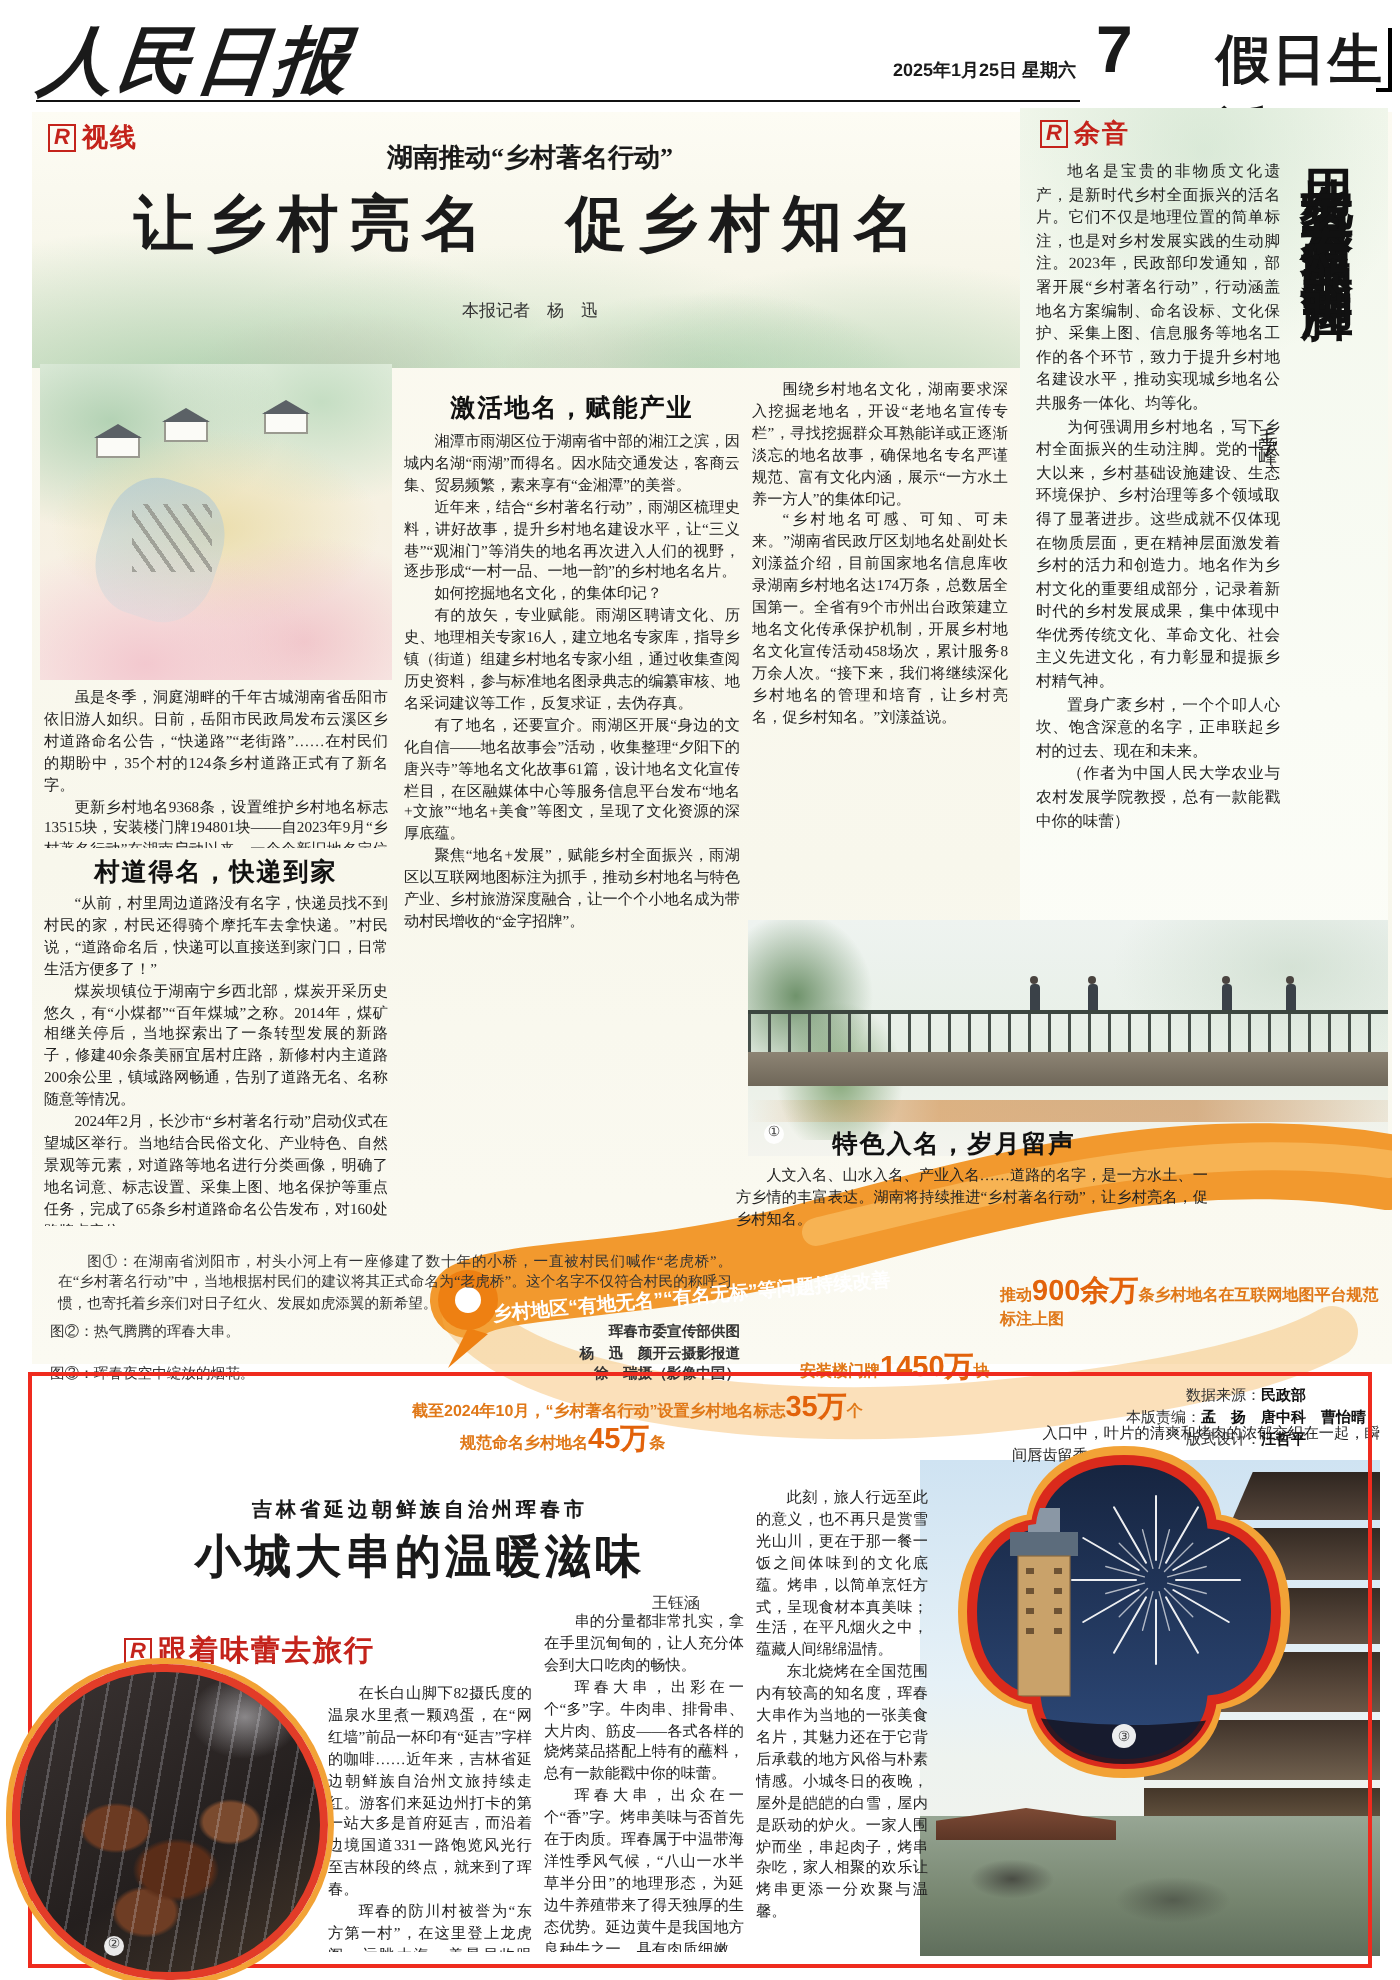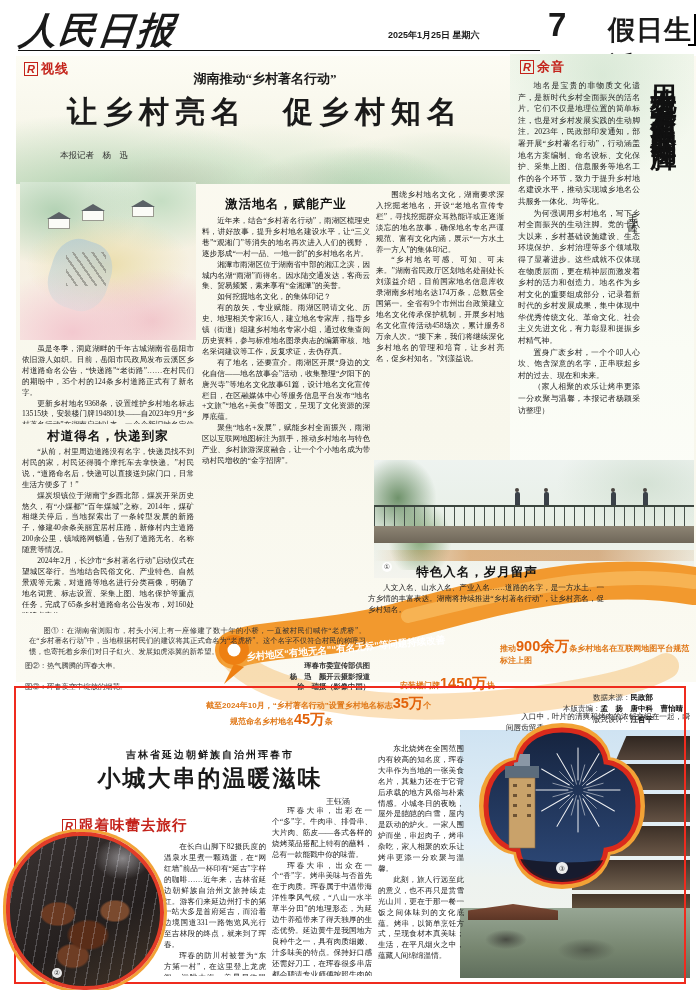--- a/index.html
+++ b/index.html
@@ -25,21 +25,21 @@
         border-right:12px solid transparent;border-bottom:7px solid #5b6166}
   .numcirc{position:absolute;width:10px;height:10px;border-radius:50%;background:rgba(255,255,255,.9);
         color:#444;font-size:7px;line-height:10px;text-align:center;font-family:"Liberation Sans",sans-serif}
   .credline{font-size:7.5px;line-height:11px;color:#333;text-align:center}
   .credline b{color:#111}
 </style>
 </head>
 <body>
 
 <div class="abs" style="left:20px;top:6px;font-size:37px;font-weight:bold;font-style:italic;transform:skewX(-6deg);letter-spacing:2px">人民日报</div>
-<div class="abs" style="left:388px;top:29px;width:150px;font-size:9px;font-weight:bold;font-family:'Liberation Sans',sans-serif">2025年1月25日 星期六</div>
+<div class="abs" style="left:388px;top:29px;width:150px;text-align:right;font-size:9px;font-weight:bold;font-family:'Liberation Sans',sans-serif">2025年1月25日 星期六</div>
 <div class="abs" style="left:548px;top:6px;font-size:33px;font-weight:bold;font-family:'Liberation Sans',sans-serif">7</div>
 <div class="abs" style="left:608px;top:12px;font-size:27px;font-weight:bold;letter-spacing:1px;font-family:'Liberation Sans',sans-serif">假日生活</div>
 <div class="abs" style="left:688px;top:14px;width:6px;height:30px;border-right:2.5px solid #000;border-bottom:2.5px solid #000"></div>
 <div class="abs" style="left:18px;top:50px;width:522px;border-top:1.5px solid #111"></div>
 
 <div class="abs" style="left:16px;top:56px;width:680px;height:626px;
      background:linear-gradient(180deg,#fcfaf1 0%,#f8f7ec 60%,#fbfaf2 100%)"></div>
 
 <div class="abs" style="left:16px;top:56px;width:496px;height:128px;overflow:hidden;background:
      radial-gradient(60% 95% at 16% 112%, rgba(150,197,156,.75) 0%, rgba(150,197,156,0) 70%),
@@ -50,21 +50,21 @@
      radial-gradient(18% 26% at 58% 103%, rgba(240,200,206,.5) 0%, rgba(240,200,206,0) 80%),
      linear-gradient(180deg,#fdfcf4 0%,#f3f2e3 100%)"></div>
 
 <div class="abs rtag" style="left:24px;top:60px">
   <span class="rbox">R</span>
   <span class="rlabel">视线</span>
 </div>
 
 <div class="abs" style="left:60px;top:70px;width:410px;text-align:center;font-size:13px;font-weight:bold">湖南推动“乡村著名行动”</div>
 <div class="abs" style="left:30px;top:92px;width:470px;text-align:center;font-size:30px;font-weight:bold;letter-spacing:6px;font-family:'Liberation Sans',sans-serif">让乡村亮名　促乡村知名</div>
-<div class="abs" style="left:60px;top:150px;width:410px;text-align:left;font-size:8.5px;color:#333">本报记者　杨　迅</div>
+<div class="abs" style="left:60px;top:150px;width:410px;text-align:center;font-size:8.5px;color:#333">本报记者　杨　迅</div>
 
 <div class="abs" style="left:20px;top:182px;width:176px;height:158px;overflow:hidden;background:
      radial-gradient(70% 55% at 30% 95%, rgba(242,196,204,.9) 0%, rgba(242,196,204,0) 72%),
      radial-gradient(55% 45% at 75% 88%, rgba(238,183,192,.7) 0%, rgba(238,183,192,0) 75%),
      radial-gradient(60% 40% at 50% 52%, rgba(232,217,160,.8) 0%, rgba(232,217,160,0) 78%),
      radial-gradient(70% 50% at 20% 18%, rgba(164,202,168,.8) 0%, rgba(164,202,168,0) 70%),
      radial-gradient(60% 45% at 80% 12%, rgba(186,216,186,.8) 0%, rgba(186,216,186,0) 72%),
      linear-gradient(180deg,#eef4e8 0%,#f6f1e2 45%,#f9efe9 100%)">
   <div class="housebody" style="left:28px;top:36px"></div>
   <div class="housebody" style="left:62px;top:28px"></div>
@@ -79,22 +79,22 @@
   </div>
 <div class="abs subhead" style="left:22px;top:428px;width:172px">村道得名，快递到家</div>
 <div class="abs col" style="left:22px;top:447px;width:172px;height:166px">
     <p>“从前，村里周边道路没有名字，快递员找不到村民的家，村民还得骑个摩托车去拿快递。”村民说，“道路命名后，快递可以直接送到家门口，日常生活方便多了！”</p>
     <p>煤炭坝镇位于湖南宁乡西北部，煤炭开采历史悠久，有“小煤都”“百年煤城”之称。2014年，煤矿相继关停后，当地探索出了一条转型发展的新路子，修建40余条美丽宜居村庄路，新修村内主道路200余公里，镇域路网畅通，告别了道路无名、名称随意等情况。</p>
     <p>2024年2月，长沙市“乡村著名行动”启动仪式在望城区举行。当地结合民俗文化、产业特色、自然景观等元素，对道路等地名进行分类画像，明确了地名词意、标志设置、采集上图、地名保护等重点任务，完成了65条乡村道路命名公告发布，对160处路牌点定位。</p>
   </div>
 
 <div class="abs subhead" style="left:202px;top:196px;width:168px">激活地名，赋能产业</div>
 <div class="abs col" style="left:202px;top:216px;width:168px;height:396px">
+    <p>湘潭市雨湖区位于湖南省中部的湘江之滨，因城内名湖“雨湖”而得名。因水陆交通发达，客商云集、贸易频繁，素来享有“金湘潭”的美誉。</p>
     <p>近年来，结合“乡村著名行动”，雨湖区梳理史料，讲好故事，提升乡村地名建设水平，让“三义巷”“观湘门”等消失的地名再次进入人们的视野，逐步形成“一村一品、一地一韵”的乡村地名名片。</p>
-    <p>湘潭市雨湖区位于湖南省中部的湘江之滨，因城内名湖“雨湖”而得名。因水陆交通发达，客商云集、贸易频繁，素来享有“金湘潭”的美誉。</p>
     <p>如何挖掘地名文化，的集体印记？</p>
     <p>有的放矢，专业赋能。雨湖区聘请文化、历史、地理相关专家16人，建立地名专家库，指导乡镇（街道）组建乡村地名专家小组，通过收集查阅历史资料，参与标准地名图录典志的编纂审核、地名采词建议等工作，反复求证，去伪存真。</p>
     <p>有了地名，还要宣介。雨湖区开展“身边的文化自信——地名故事会”活动，收集整理“夕阳下的唐兴寺”等地名文化故事61篇，设计地名文化宣传栏目，在区融媒体中心等服务信息平台发布“地名+文旅”“地名+美食”等图文，呈现了文化资源的深厚底蕴。</p>
     <p>聚焦“地名+发展”，赋能乡村全面振兴，雨湖区以互联网地图标注为抓手，推动乡村地名与特色产业、乡村旅游深度融合，让一个个小地名成为带动村民增收的“金字招牌”。</p>
   </div>
 
 <div class="abs col" style="left:376px;top:190px;width:128px;height:268px">
     <p>围绕乡村地名文化，湖南要求深入挖掘老地名，开设“老地名宣传专栏”，寻找挖掘群众耳熟能详或正逐渐淡忘的地名故事，确保地名专名严谨规范、富有文化内涵，展示“一方水土养一方人”的集体印记。</p>
     <p>“乡村地名可感、可知、可未来。”湖南省民政厅区划地名处副处长刘漾益介绍，目前国家地名信息库收录湖南乡村地名达174万条，总数居全国第一。全省有9个市州出台政策建立地名文化传承保护机制，开展乡村地名文化宣传活动458场次，累计服务8万余人次。“接下来，我们将继续深化乡村地名的管理和培育，让乡村亮名，促乡村知名。”刘漾益说。</p>
   </div>
@@ -103,21 +103,21 @@
      radial-gradient(70% 25% at 50% 4%, rgba(188,216,190,.45) 0%, rgba(188,216,190,0) 80%),
      linear-gradient(180deg,#f2f7ec 0%,#fafcf5 55%,#fdfdf8 100%)"></div>
 <div class="abs rtag" style="left:520px;top:58px">
   <span class="rbox">R</span>
   <span class="rlabel">余音</span>
 </div>
 <div class="abs col" style="left:518px;top:80px;width:122px;height:372px;font-size:7.8px;line-height:11.6px">
     <p>地名是宝贵的非物质文化遗产，是新时代乡村全面振兴的活名片。它们不仅是地理位置的简单标注，也是对乡村发展实践的生动脚注。2023年，民政部印发通知，部署开展“乡村著名行动”，行动涵盖地名方案编制、命名设标、文化保护、采集上图、信息服务等地名工作的各个环节，致力于提升乡村地名建设水平，推动实现城乡地名公共服务一体化、均等化。</p>
     <p>为何强调用乡村地名，写下乡村全面振兴的生动注脚。党的十八大以来，乡村基础设施建设、生态环境保护、乡村治理等多个领域取得了显著进步。这些成就不仅体现在物质层面，更在精神层面激发着乡村的活力和创造力。地名作为乡村文化的重要组成部分，记录着新时代的乡村发展成果，集中体现中华优秀传统文化、革命文化、社会主义先进文化，有力彰显和提振乡村精气神。</p>
     <p>置身广袤乡村，一个个叩人心坎、饱含深意的名字，正串联起乡村的过去、现在和未来。</p>
-    <p>（家人相聚的欢乐让烤串更添一分欢聚与温馨，本报记者杨颖采访整理）</p>
+    <p>（作者为中国人民大学农业与农村发展学院教授，总有一款能戳中你的味蕾）</p>
   </div>
 <div class="abs" style="left:626px;top:206px;writing-mode:vertical-rl;font-size:9.5px;letter-spacing:5px;color:#222">毛学峰</div>
 <div class="abs" style="left:646px;top:64px;height:440px;writing-mode:vertical-rl;font-size:26px;font-weight:bold;letter-spacing:4px;color:#111;z-index:3">用地名写下乡村全面振兴的生动注脚</div>
 
 <div class="abs" style="left:374px;top:460px;width:320px;height:118px;overflow:hidden;z-index:2;background:
      radial-gradient(40% 60% at 85% 20%, rgba(190,210,190,.5), rgba(190,210,190,0) 70%),
      linear-gradient(180deg,#eef3f0 0%,#e7efe6 55%,#f4f4ee 100%)">
   <div class="abs" style="left:-20px;top:-10px;width:110px;height:120px;background:
        radial-gradient(50% 50% at 40% 40%, rgba(90,130,85,.85), rgba(90,130,85,0) 70%),
        radial-gradient(40% 45% at 60% 75%, rgba(110,150,95,.8), rgba(110,150,95,0) 72%)"></div>
@@ -214,26 +214,27 @@
      linear-gradient(150deg,#3a3332 0%,#241f1e 60%,#433528 100%)">
   <div class="abs" style="left:0;top:0;right:0;bottom:0;background:repeating-linear-gradient(100deg,rgba(215,215,224,.7) 0 1.2px,transparent 1.2px 11px);opacity:.35"></div>
   <span class="numcirc" style="left:42px;bottom:8px">②</span>
 </div>
 
 <div class="abs col" style="left:164px;top:842px;width:102px;height:134px;z-index:3">
     <p>在长白山脚下82摄氏度的温泉水里煮一颗鸡蛋，在“网红墙”前品一杯印有“延吉”字样的咖啡……近年来，吉林省延边朝鲜族自治州文旅持续走红。游客们来延边州打卡的第一站大多是首府延吉，而沿着边境国道331一路饱览风光行至吉林段的终点，就来到了珲春。</p>
     <p>珲春的防川村被誉为“东方第一村”，在这里登上龙虎阁，远眺大海，美景尽收眼底。珲春大串是独具当地特色的美食之一。漫步在这个边陲小城的大街小巷，随处可见大大小小的串店，在小城的宁静与烟火的热闹中，自有一番平凡又温暖的生活滋味。</p>
   </div>
 <div class="abs col" style="left:272px;top:806px;width:100px;height:170px;z-index:3">
+    <p>串的分量都非常扎实，拿在手里沉甸甸的，让人充分体会到大口吃肉的畅快。</p>
     <p>珲春大串，出彩在一个“多”字。牛肉串、排骨串、大片肉、筋皮——各式各样的烧烤菜品搭配上特有的蘸料，总有一款能戳中你的味蕾。</p>
     <p>珲春大串，出众在一个“香”字。烤串美味与否首先在于肉质。珲春属于中温带海洋性季风气候，“八山一水半草半分田”的地理形态，为延边牛养殖带来了得天独厚的生态优势。延边黄牛是我国地方良种牛之一，具有肉质细嫩、汁多味美的特点。保持好口感还需好刀工，在珲春很多串店都会聘请专业师傅按照牛肉的不同部位和纹理将其切成厚薄均匀的肉块，使其更容易入味。烤串的火候也是关键，珲春烤串选用优质木炭，燃烧中释放的热辐射能使肉的表面快速形成薄膜，减少水分流失，保持鲜嫩口感的同时，染上一种特有的“锅气”——烟熏味和炭木香。掌心放一片紫苏叶或苏子叶，撸一串肉，撒上辅料，添一点可口的辣白菜、爽脆的糖萝卜条，卷成一团，放</p>
   </div>
 <div class="abs col" style="left:378px;top:744px;width:86px;height:232px;z-index:3">
+    <p>此刻，旅人行远至此的意义，也不再只是赏雪光山川，更在于那一餐一饭之间体味到的文化底蕴。烤串，以简单烹饪方式，呈现食材本真美味；生活，在平凡烟火之中，蕴藏人间绵绵温情。</p>
     <p>东北烧烤在全国范围内有较高的知名度，珲春大串作为当地的一张美食名片，其魅力还在于它背后承载的地方风俗与朴素情感。小城冬日的夜晚，屋外是皑皑的白雪，屋内是跃动的炉火。一家人围炉而坐，串起肉子，烤串杂吃，家人相聚的欢乐让烤串更添一分欢聚与温馨。</p>
-    <p>此刻，旅人行远至此的意义，也不再只是赏雪光山川，更在于那一餐一饭之间体味到的文化底蕴。烤串，以简单烹饪方式，呈现食材本真美味；生活，在平凡烟火之中，蕴藏人间绵绵温情。</p>
   </div>
 
 <div class="abs" style="left:460px;top:730px;width:230px;height:248px;overflow:hidden;z-index:2;background:
      linear-gradient(180deg,#cfe3f2 0%,#e6f1f7 45%,#eef3ef 60%,#f2f2ec 100%)">
   <div class="abs" style="right:0;top:6px;width:118px;height:186px">
     <div style="position:absolute;right:0;top:0;width:74px;height:24px;background:linear-gradient(#2f2620,#55453a);clip-path:polygon(14% 0,100% 0,100% 100%,0 100%)"></div>
     <div style="position:absolute;right:0;top:28px;width:86px;height:26px;background:linear-gradient(#342a23,#5d4c3f);clip-path:polygon(12% 0,100% 0,100% 100%,0 100%)"></div>
     <div style="position:absolute;right:0;top:58px;width:98px;height:28px;background:linear-gradient(#382d25,#645244);clip-path:polygon(10% 0,100% 0,100% 100%,0 100%)"></div>
     <div style="position:absolute;right:0;top:90px;width:108px;height:30px;background:linear-gradient(#3c3027,#6a5747)"></div>
     <div style="position:absolute;right:0;top:124px;width:118px;height:30px;background:linear-gradient(#40332a,#70604e)"></div>

